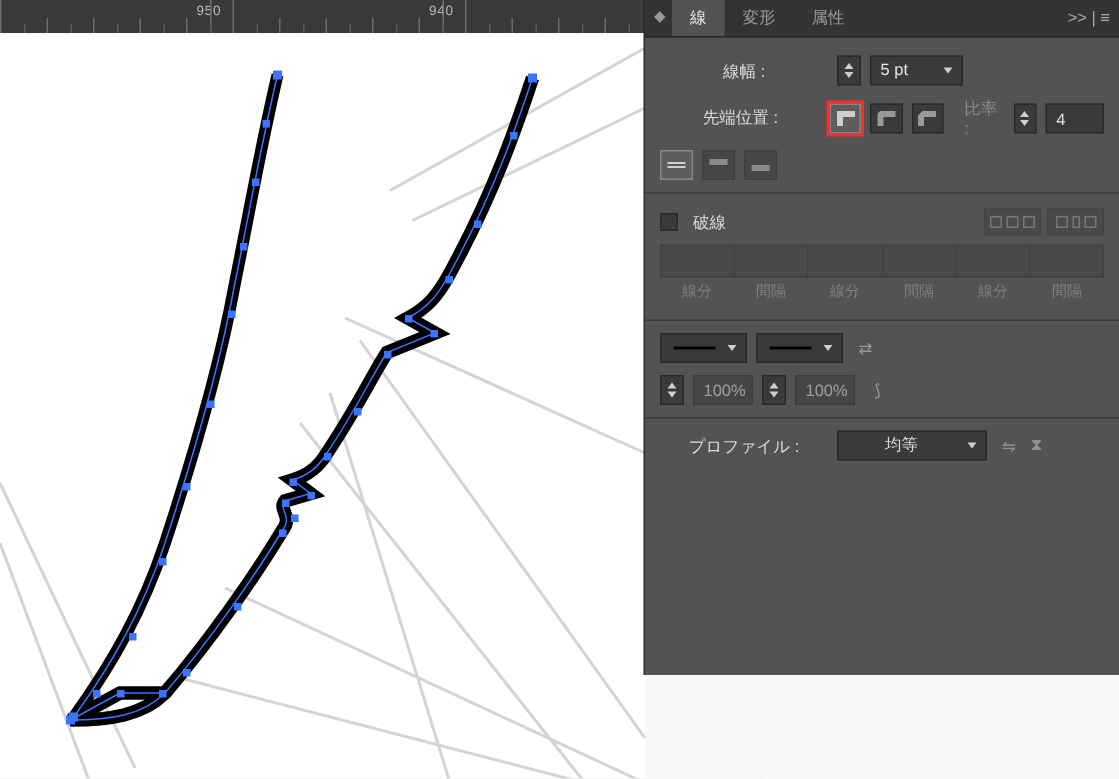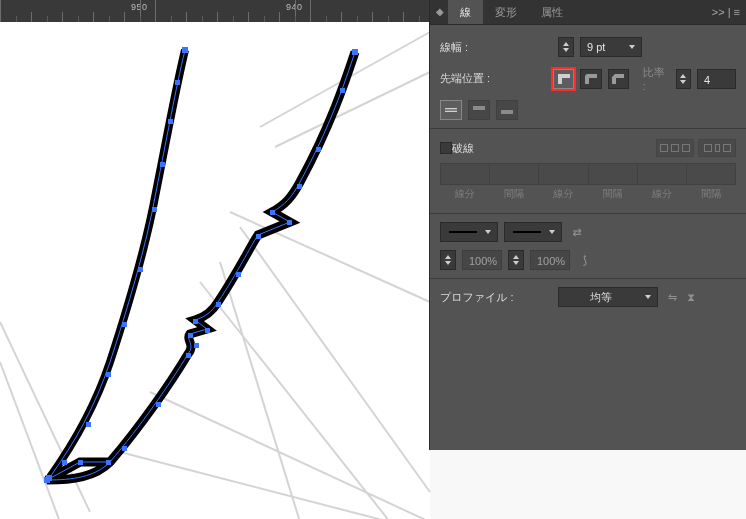--- a/index.html
+++ b/index.html
@@ -95,21 +95,21 @@
   .tabs .menu { padding-right: 6px; color: #a8a8a8; font-size: 11px; white-space: nowrap; cursor: pointer; }
 
   .row {
     display: flex;
     align-items: center;
     padding: 4px 10px;
     gap: 6px;
   }
   .label-r {
     width: 112px;
-    text-align: left;
+    text-align: center;
     color: #dcdcdc;
     font-size: 11px;
   }
   .dim { color: #8a8a8a; }
 
   .stepper, .dropdown, .textbox {
     background: #3a3a3a;
     border: 1px solid #2a2a2a;
     color: #e6e6e6;
     height: 20px;
@@ -146,21 +146,21 @@
   }
   .icon-btn.active { background: #5d5d5d; border-color:#888; }
   .icon-btn.highlight { outline: 2px solid #ff2a2a; outline-offset: 0px; }
   .icon-btn.dimop { opacity:0.45; }
   .icon-btn svg { display:block; }
 
   .divider { height: 1px; background:#3b3b3b; margin: 4px 0; }
 
   
   .dash-row {
-    display:flex; align-items:center; padding: 6px 10px 4px 10px; 
+    display:flex; align-items:center; padding: 6px 10px 4px 10px; gap:10px;
   }
   .checkbox {
     width: 12px; height:12px; background:#3a3a3a;border:1px solid #2a2a2a; box-sizing:border-box;
     display:inline-block; cursor:pointer;
   }
   .dash-preview-pair { display:flex; gap:4px; margin-left:auto; }
   .dash-preview {
     width: 36px; height: 16px; border:1px solid #444;
     background: #4a4a4a;
     display:flex; align-items:center; justify-content:center; gap:3px;
@@ -311,21 +311,21 @@
   </div>
 
   <div style="height:8px"></div>
   <div class="row">
     <span class="label-r">線幅 :</span>
     <span class="stepper">
         <span class="tri"></span>
         <span class="tri down"></span>
       </span>
     <span class="dropdown wide">
-      <span>9 pt</span>
+      <span>5 pt</span>
         <span class="caret"></span>
     </span>
   </div>
 
 
   <div class="row">
     <span class="label-r">先端位置 :</span>
     <span class="icon-btn active highlight">
       <svg width="14" height="12">
           <path d="M1 11 L1 1 L13 1 L13 5 L5 5 L5 11 Z" fill="#cfcfcf"></path>

